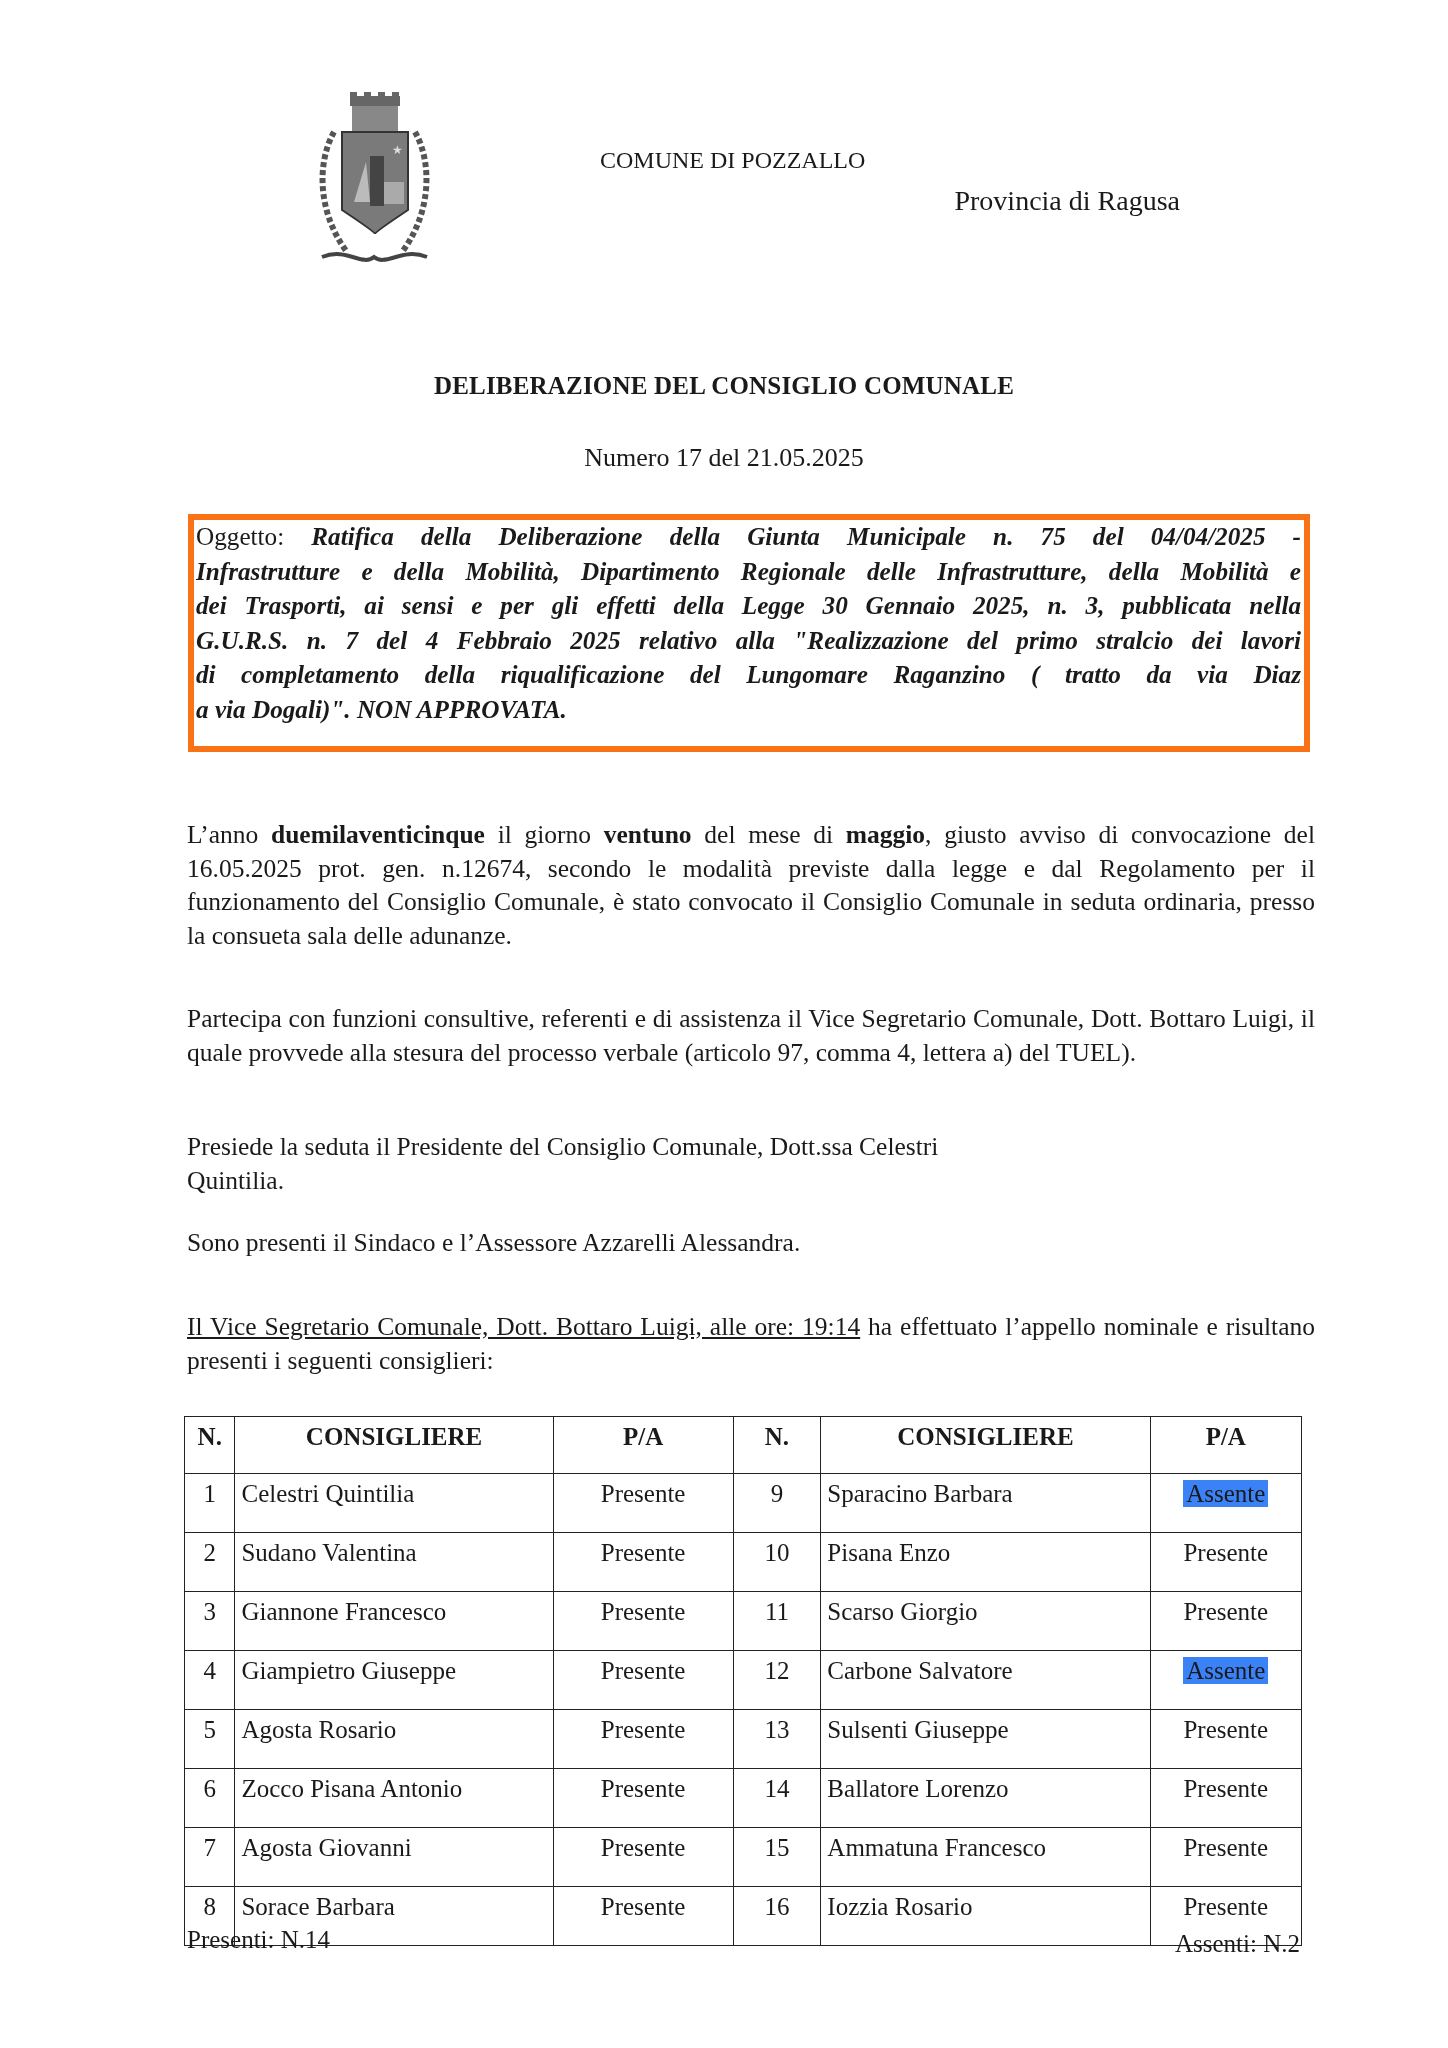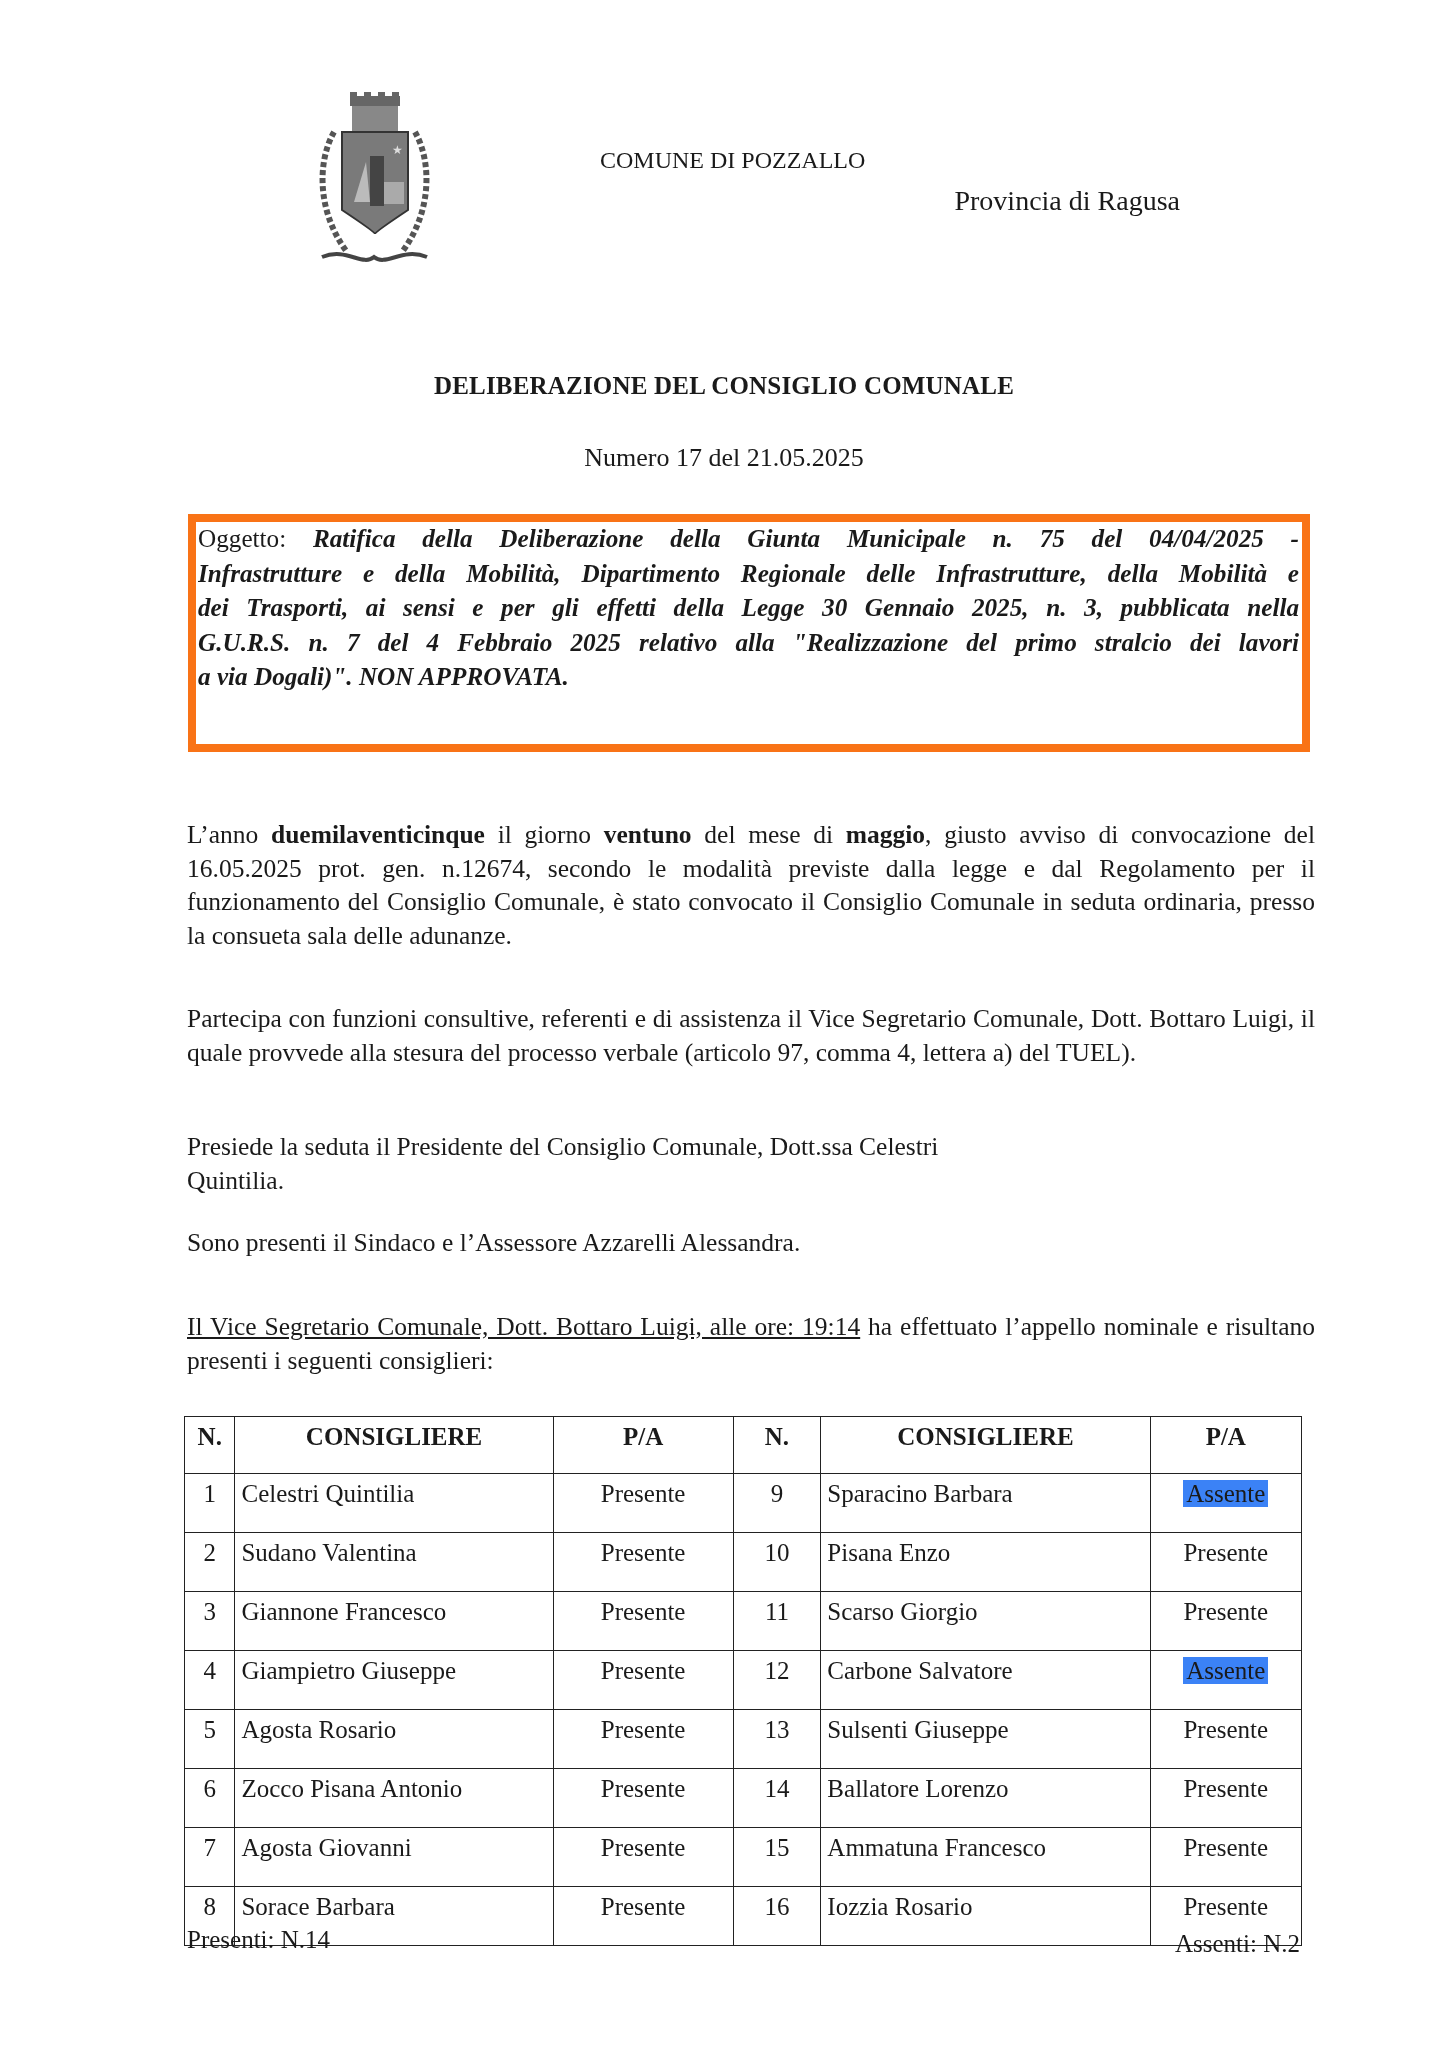--- a/index.html
+++ b/index.html
@@ -4,21 +4,21 @@
 <style>
   html, body { margin: 0; padding: 0; background: #ffffff; }
   body { width: 1448px; height: 2048px; position: relative; overflow: hidden;
          font-family: "Liberation Serif", "DejaVu Serif", serif; color: #1a1a1a; }
   .abs { position: absolute; }
   #logo { left: 312px; top: 92px; width: 125px; height: 178px; }
   #hdr-title { left: 600px; width: 580px; top: 140px; text-align: left; font-size: 24px; line-height: 40px; }
   #hdr-sub { left: 600px; width: 580px; top: 184px; text-align: right; font-size: 28px; line-height: 34px; }
   #doc-title { left: 0; width: 1448px; top: 372px; text-align: center; font-size: 25px; font-weight: bold; letter-spacing: 0.2px; }
   #doc-number { left: 0; width: 1448px; top: 443px; text-align: center; font-size: 26px; }
-  #oggetto { left: 188px; top: 514px; width: 1122px; height: 238px; border: 8px solid #f97316;
+  #oggetto { left: 188px; top: 514px; width: 1122px; height: 238px; border: 6px solid #f97316;
              font-size: 25.2px; line-height: 34.6px; box-sizing: border-box; padding: 0 3px 0 2px; }
   #oggetto .line { display: block; text-align: justify; text-align-last: justify; white-space: nowrap; overflow: hidden; }
   #oggetto .line.last { text-align-last: left; }
   #oggetto .it { font-style: italic; font-weight: bold; }
   .para { left: 187px; width: 1128px; font-size: 25.5px; line-height: 33.5px; text-align: justify; }
   .para b { font-weight: bold; }
   .u { text-decoration: underline; }
   table#roll { position: absolute; left: 184px; top: 1416px; width: 1118px; border-collapse: collapse; font-size: 25px; }
   #roll td, #roll th { border: 1.6px solid #222; height: 52px; padding: 0 6px; vertical-align: top; padding-top: 6px; }
   #roll th { font-weight: bold; height: 50px; text-align: center; }
@@ -59,20 +59,21 @@
 <div id="hdr-sub" class="abs">Provincia di Ragusa</div>
 
 <div id="doc-title" class="abs">DELIBERAZIONE DEL CONSIGLIO COMUNALE</div>
 <div id="doc-number" class="abs">Numero 17 del 21.05.2025</div>
 
 <div id="oggetto" class="abs">
   <span class="line"><span>Oggetto:</span> <span class="it">Ratifica della Deliberazione della Giunta Municipale n. 75 del 04/04/2025 -</span></span>
   <span class="line it">Infrastrutture e della Mobilità, Dipartimento Regionale delle Infrastrutture, della Mobilità e</span>
   <span class="line it">dei Trasporti, ai sensi e per gli effetti della Legge 30 Gennaio 2025, n. 3, pubblicata nella</span>
   <span class="line it">G.U.R.S. n. 7 del 4 Febbraio 2025 relativo alla "Realizzazione del primo stralcio dei lavori</span>
+  <span class="line it">di completamento della riqualificazione del Lungomare Raganzino ( tratto da via Diaz</span>
   <span class="line it last">a via Dogali)". NON APPROVATA.</span>
 </div>
 
 <div class="abs para" style="top:818px;"><span>L’anno </span><b>duemilaventicinque</b><span> il giorno </span><b>ventuno</b><span> del mese di </span><b>maggio</b><span>, giusto avviso di convocazione del 16.05.2025 prot. gen. n.12674, secondo le modalità previste dalla legge e dal Regolamento per il funzionamento del Consiglio Comunale, è stato convocato il Consiglio Comunale in seduta ordinaria, presso la consueta sala delle adunanze.</span></div>
 
 <div class="abs para" style="top:1002px;">Partecipa con funzioni consultive, referenti e di assistenza il Vice Segretario Comunale, Dott. Bottaro Luigi, il quale provvede alla stesura del processo verbale (articolo 97, comma 4, lettera a) del TUEL).</div>
 
 <div class="abs para" style="top:1130px; text-align:left;">
   <span>Presiede la seduta il Presidente del Consiglio Comunale, Dott.ssa Celestri</span><br>
   <span>Quintilia.</span>

